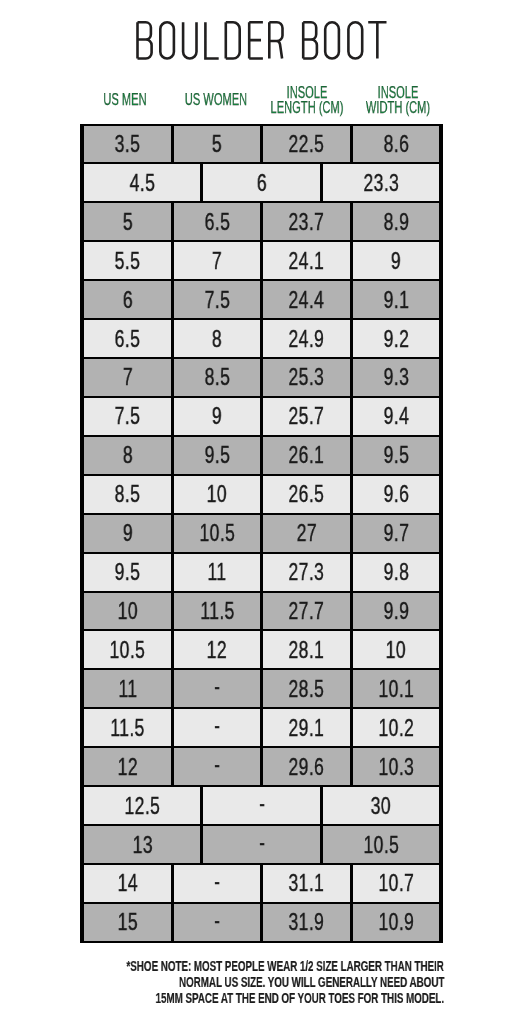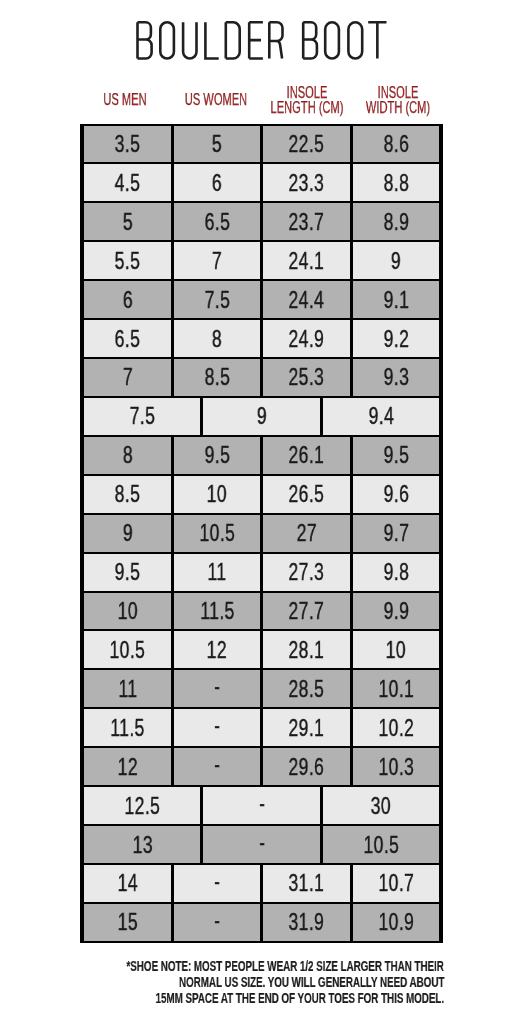--- a/index.html
+++ b/index.html
@@ -49,21 +49,21 @@
     display: flex;
     align-items: center;
   }
   .hcell {
     flex: 0 0 25%;
     width: 25%;
     min-width: 0;
     text-align: center;
     font-size: 17px;
     line-height: 15.5px;
-    color: #b91c1c;
+    color: #15803d;
   }
   .hcell .l {
     display: block;
     position: relative;
     height: 15.5px;
     white-space: nowrap;
   }
   .hcell .sx {
     position: absolute;
     left: 50%;
@@ -189,23 +189,20 @@
       <div class="row alt">
         <div class="cell">
           <i class="sx">4.5</i>
         </div>
         <div class="cell">
           <i class="sx">6</i>
         </div>
         <div class="cell">
           <i class="sx">23.3</i>
         </div>
-        <div class="cell">
-          <i class="sx">8.8</i>
-        </div>
       </div>
       <div class="row">
         <div class="cell">
           <i class="sx">5</i>
         </div>
         <div class="cell">
           <i class="sx">6.5</i>
         </div>
         <div class="cell">
           <i class="sx">23.7</i>
@@ -269,20 +266,23 @@
         <div class="cell">
           <i class="sx">9.3</i>
         </div>
       </div>
       <div class="row alt">
         <div class="cell">
           <i class="sx">7.5</i>
         </div>
         <div class="cell">
           <i class="sx">9</i>
+        </div>
+        <div class="cell">
+          <i class="sx">25.7</i>
         </div>
         <div class="cell">
           <i class="sx">9.4</i>
         </div>
       </div>
       <div class="row">
         <div class="cell">
           <i class="sx">8</i>
         </div>
         <div class="cell">

